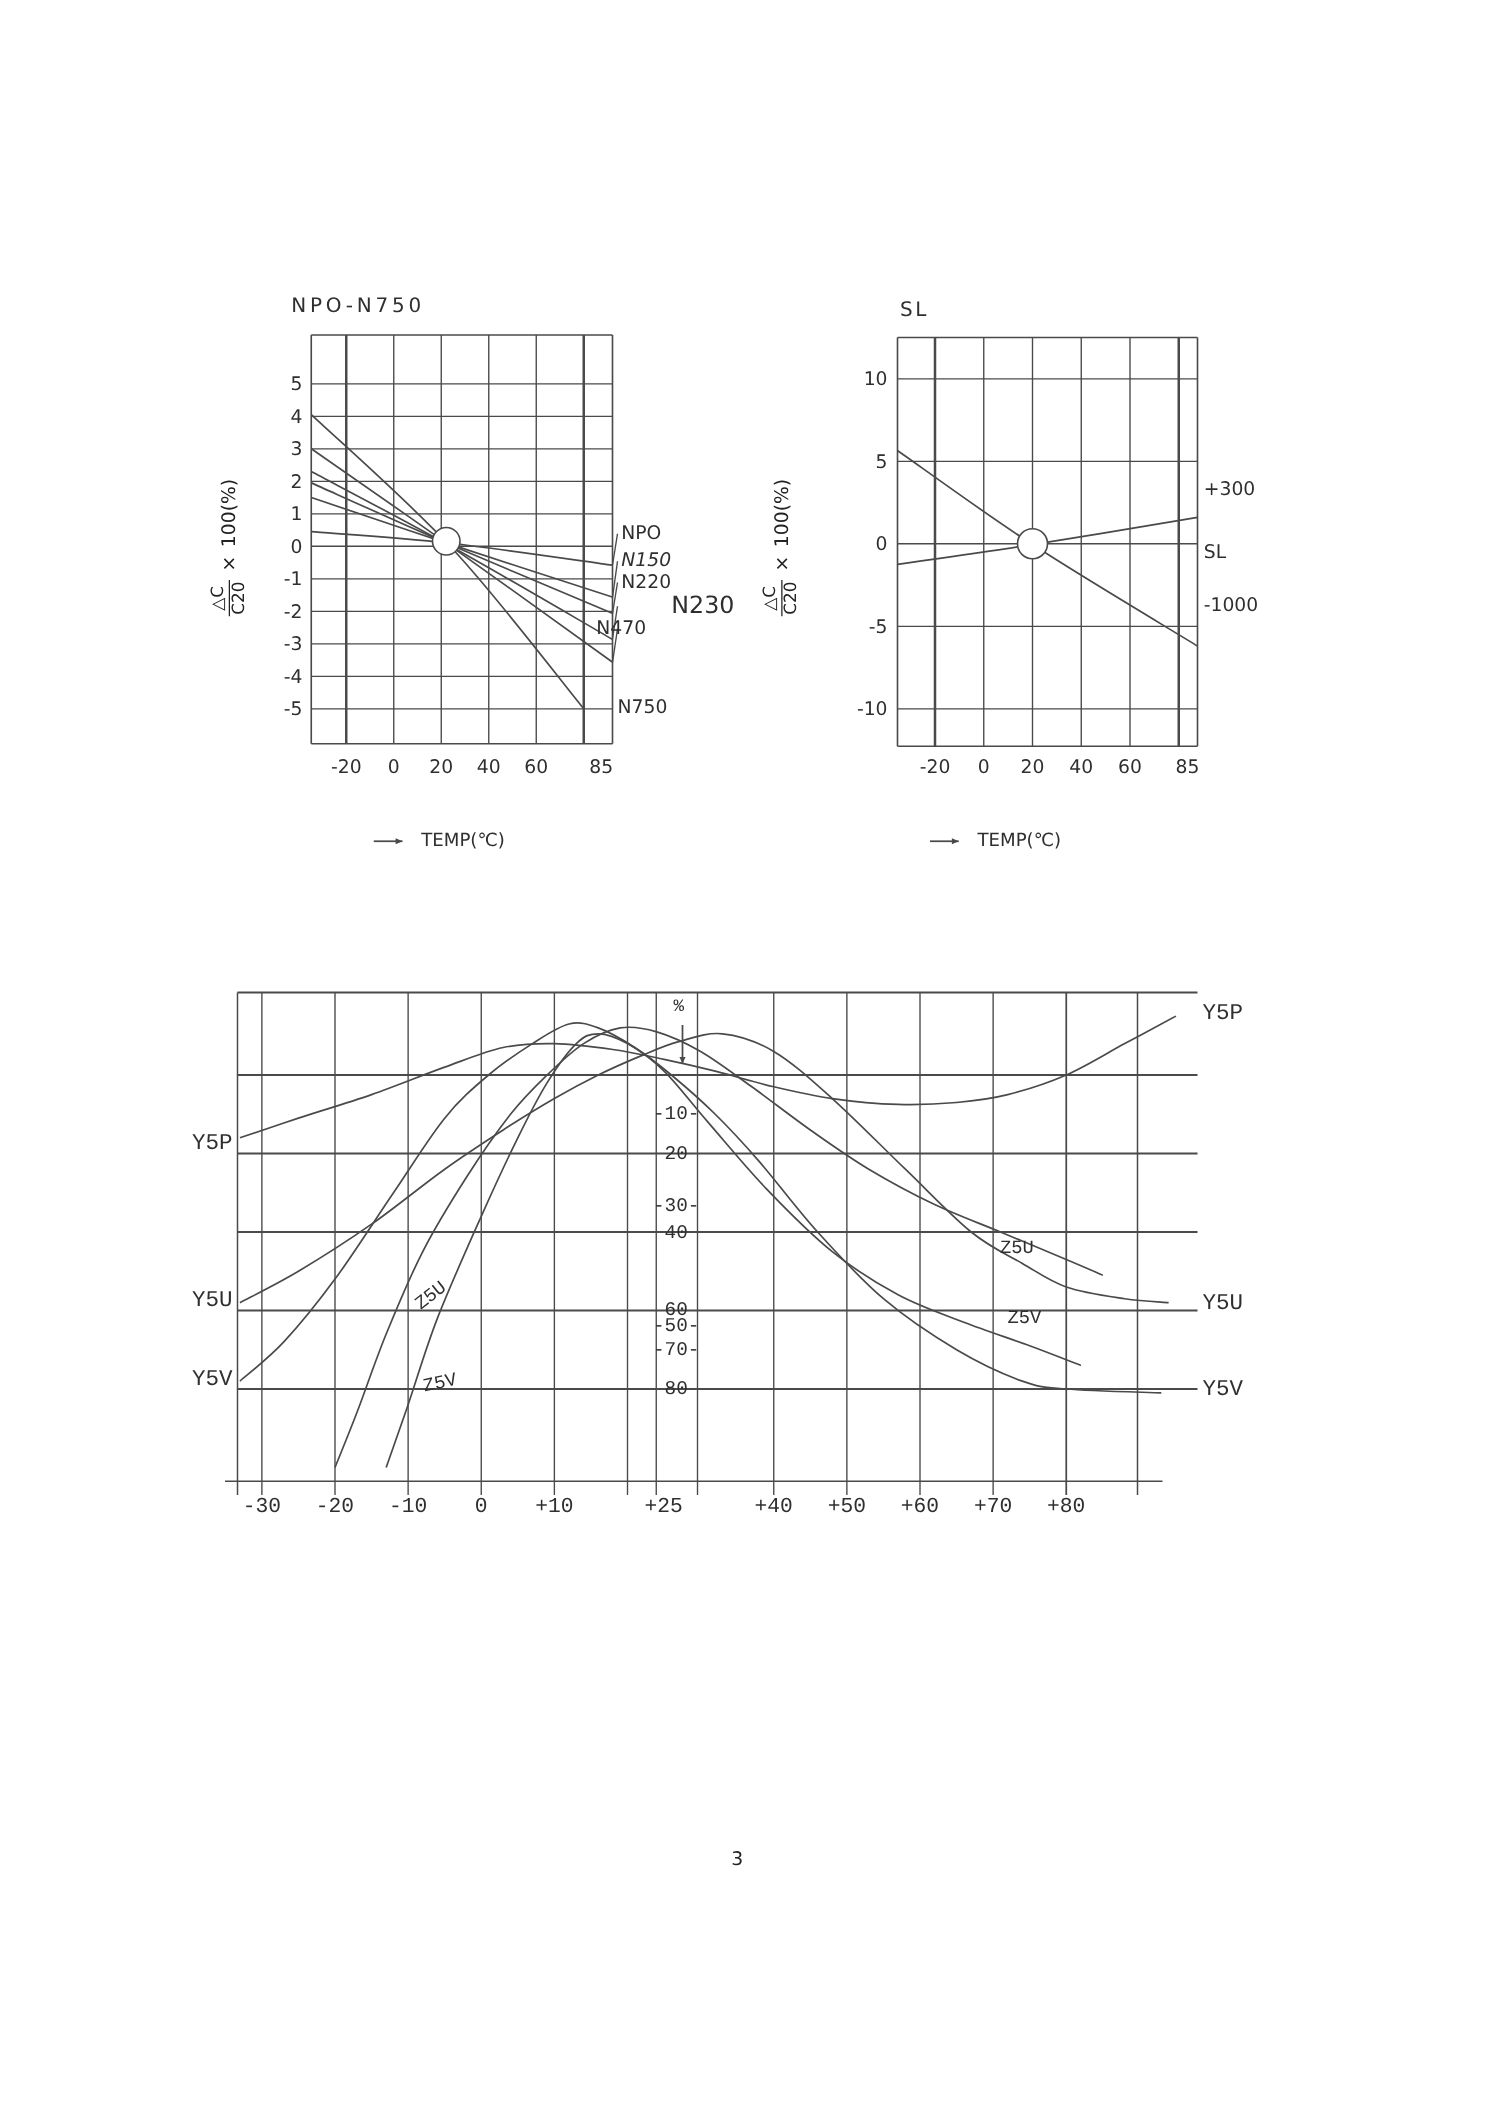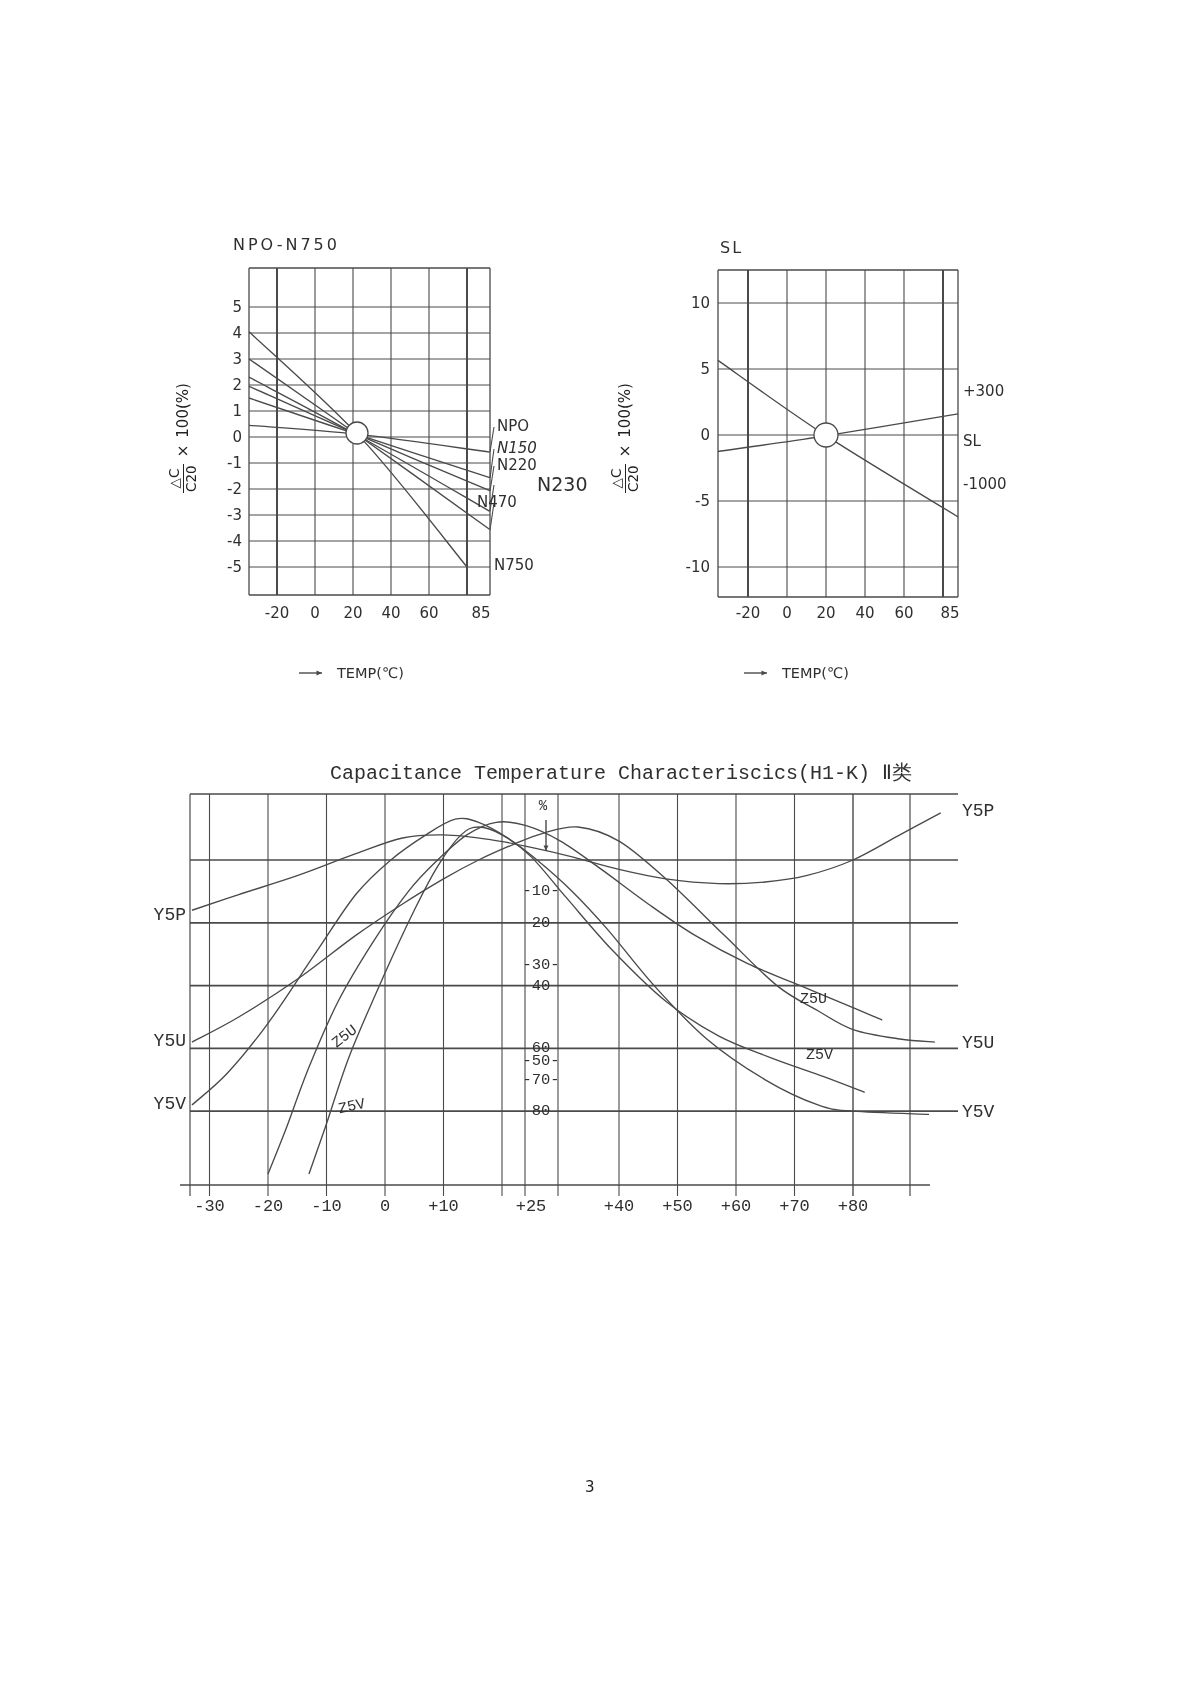--- a/index.html
+++ b/index.html
@@ -158,21 +158,20 @@
       <div class="lbl f-s" style="left: 748px; top: 613px; font-size: 15px; transform: translate(-50%, -50%);">-20</div>
       <div class="lbl f-s" style="left: 787px; top: 613px; font-size: 15px; transform: translate(-50%, -50%);">0</div>
       <div class="lbl f-s" style="left: 826px; top: 613px; font-size: 15px; transform: translate(-50%, -50%);">20</div>
       <div class="lbl f-s" style="left: 865px; top: 613px; font-size: 15px; transform: translate(-50%, -50%);">40</div>
       <div class="lbl f-s" style="left: 904px; top: 613px; font-size: 15px; transform: translate(-50%, -50%);">60</div>
       <div class="lbl f-s" style="left: 950px; top: 613px; font-size: 15px; transform: translate(-50%, -50%);">85</div>
       <div class="lbl f-s" style="left: 963px; top: 391px; font-size: 15px; transform: translate(0px, -50%);">+300</div>
       <div class="lbl f-s" style="left: 963px; top: 441px; font-size: 15px; transform: translate(0px, -50%);">SL</div>
       <div class="lbl f-s" style="left: 963px; top: 484px; font-size: 15px; transform: translate(0px, -50%);">-1000</div>
       <div class="lbl f-s" style="left: 782px; top: 673px; font-size: 14.5px; transform: translate(0px, -50%);">TEMP(℃)</div>
-      <div class="lbl f-m" style="left: 330px; top: 772px; font-size: 20px; transform: translate(0px, -50%);">Capacitance Temperature Characteriscics(H1-K) Ⅱ类</div>
       <div class="lbl f-m" style="left: 543px; top: 806px; font-size: 14px; transform: translate(-50%, -50%);">%</div>
       <div class="lbl f-m" style="left: 541px; top: 891.4px; font-size: 15.5px; transform: translate(-50%, -50%);">-10-</div>
       <div class="lbl f-m" style="left: 541px; top: 922.8px; font-size: 15.5px; transform: translate(-50%, -50%);">20</div>
       <div class="lbl f-m" style="left: 541px; top: 954.2px; font-size: 15.5px; transform: translate(-50%, -50%); margin-top: 11px;">-30-</div>
       <div class="lbl f-m" style="left: 541px; top: 985.6px; font-size: 15.5px; transform: translate(-50%, -50%);">40</div>
       <div class="lbl f-m" style="left: 541px; top: 1017px; font-size: 15.5px; transform: translate(-50%, -50%); margin-top: 44px;">-50-</div>
       <div class="lbl f-m" style="left: 541px; top: 1048.4px; font-size: 15.5px; transform: translate(-50%, -50%);">60</div>
       <div class="lbl f-m" style="left: 541px; top: 1079.8px; font-size: 15.5px; transform: translate(-50%, -50%);">-70-</div>
       <div class="lbl f-m" style="left: 541px; top: 1111.2px; font-size: 15.5px; transform: translate(-50%, -50%);">80</div>
       <div class="lbl f-m" style="left: 186px; top: 915px; font-size: 18px; transform: translate(-100%, -50%);">Y5P</div>

